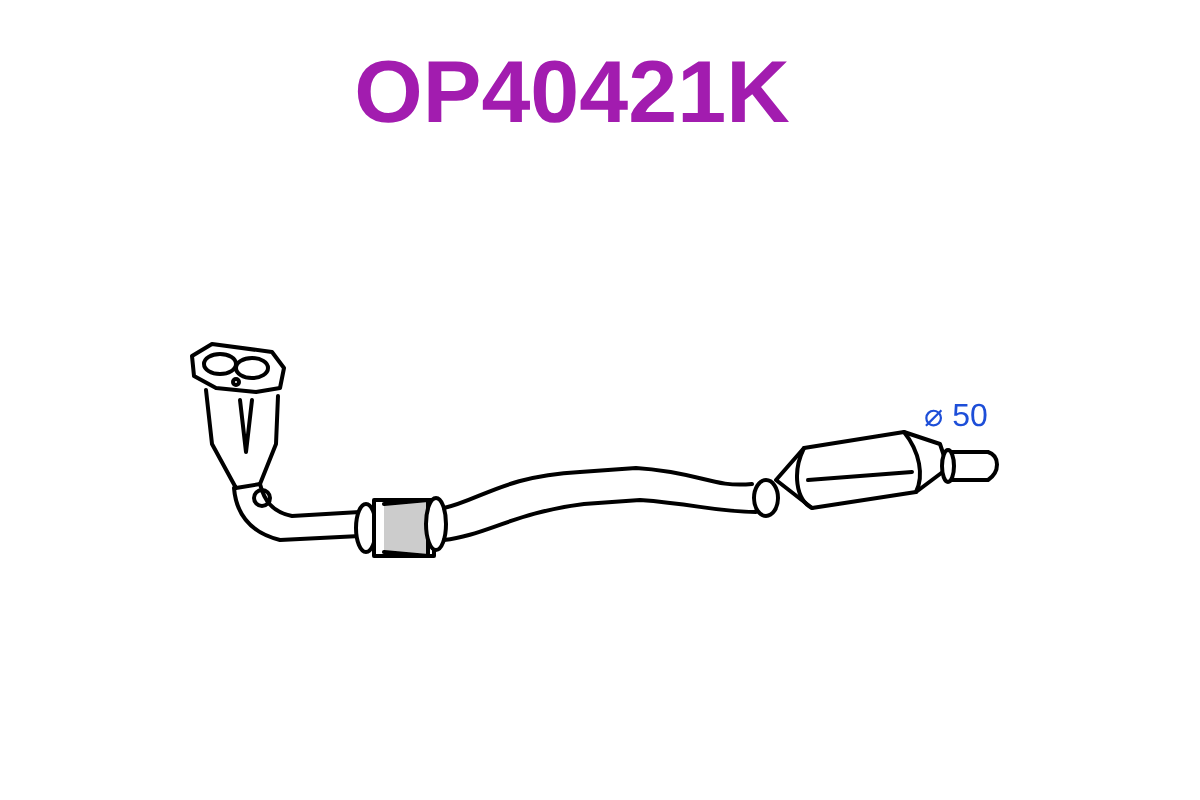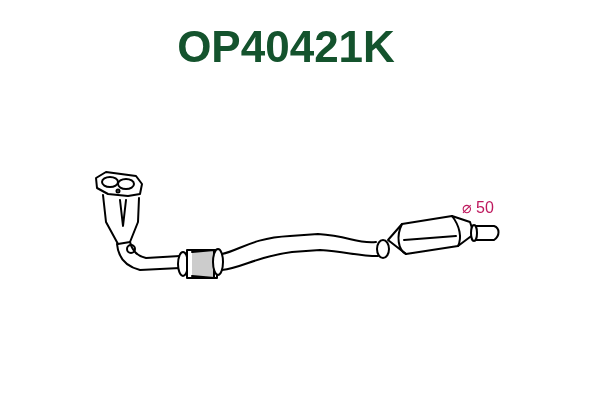--- a/index.html
+++ b/index.html
@@ -1,24 +1,24 @@
 <!DOCTYPE html>
 <html><head>
 <meta charset="utf-8">
 <style>
   html, body { margin:0; padding:0; background:#ffffff; }
   body { width:600px; height:400px; position:relative; overflow:hidden; }
   .title {
     position:absolute; left:0; top:22px; width:572px; text-align:center;
     font-family:"Liberation Sans", sans-serif; font-weight:bold; font-size:44px;
-    color:#14532d; letter-spacing:0px;
+    color:#a21caf; letter-spacing:0px;
   }
   .dim {
     position:absolute; left:462px; top:198px;
-    font-family:"Liberation Sans", sans-serif; font-size:16px; color:#be185d;
+    font-family:"Liberation Sans", sans-serif; font-size:16px; color:#1d4ed8;
   }
   svg { position:absolute; left:0; top:0; }
 </style>
 </head>
 <body>
 
 <div class="title">OP40421K</div>
 <div class="dim">⌀ 50</div>
 
 <svg width="600" height="400" viewBox="0 0 600 400" fill="none" stroke="#000" stroke-width="2" stroke-linejoin="round" stroke-linecap="round">

